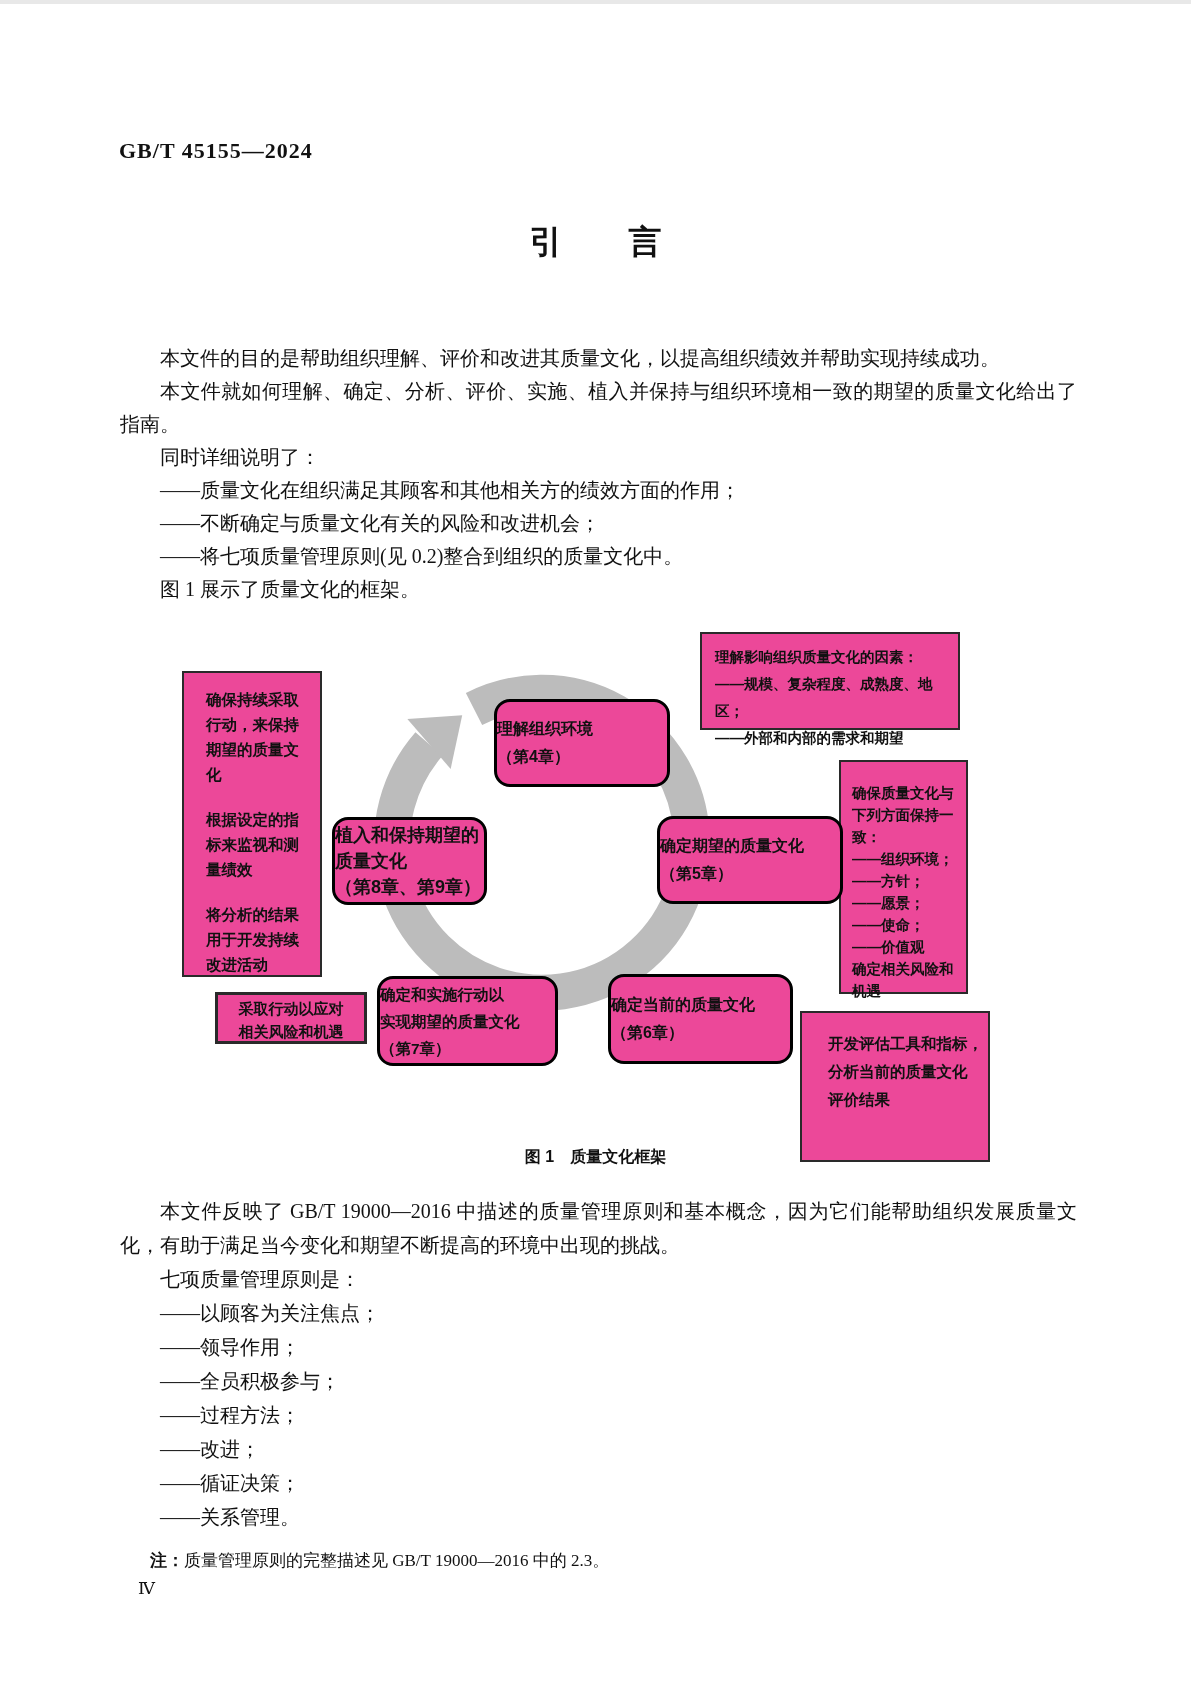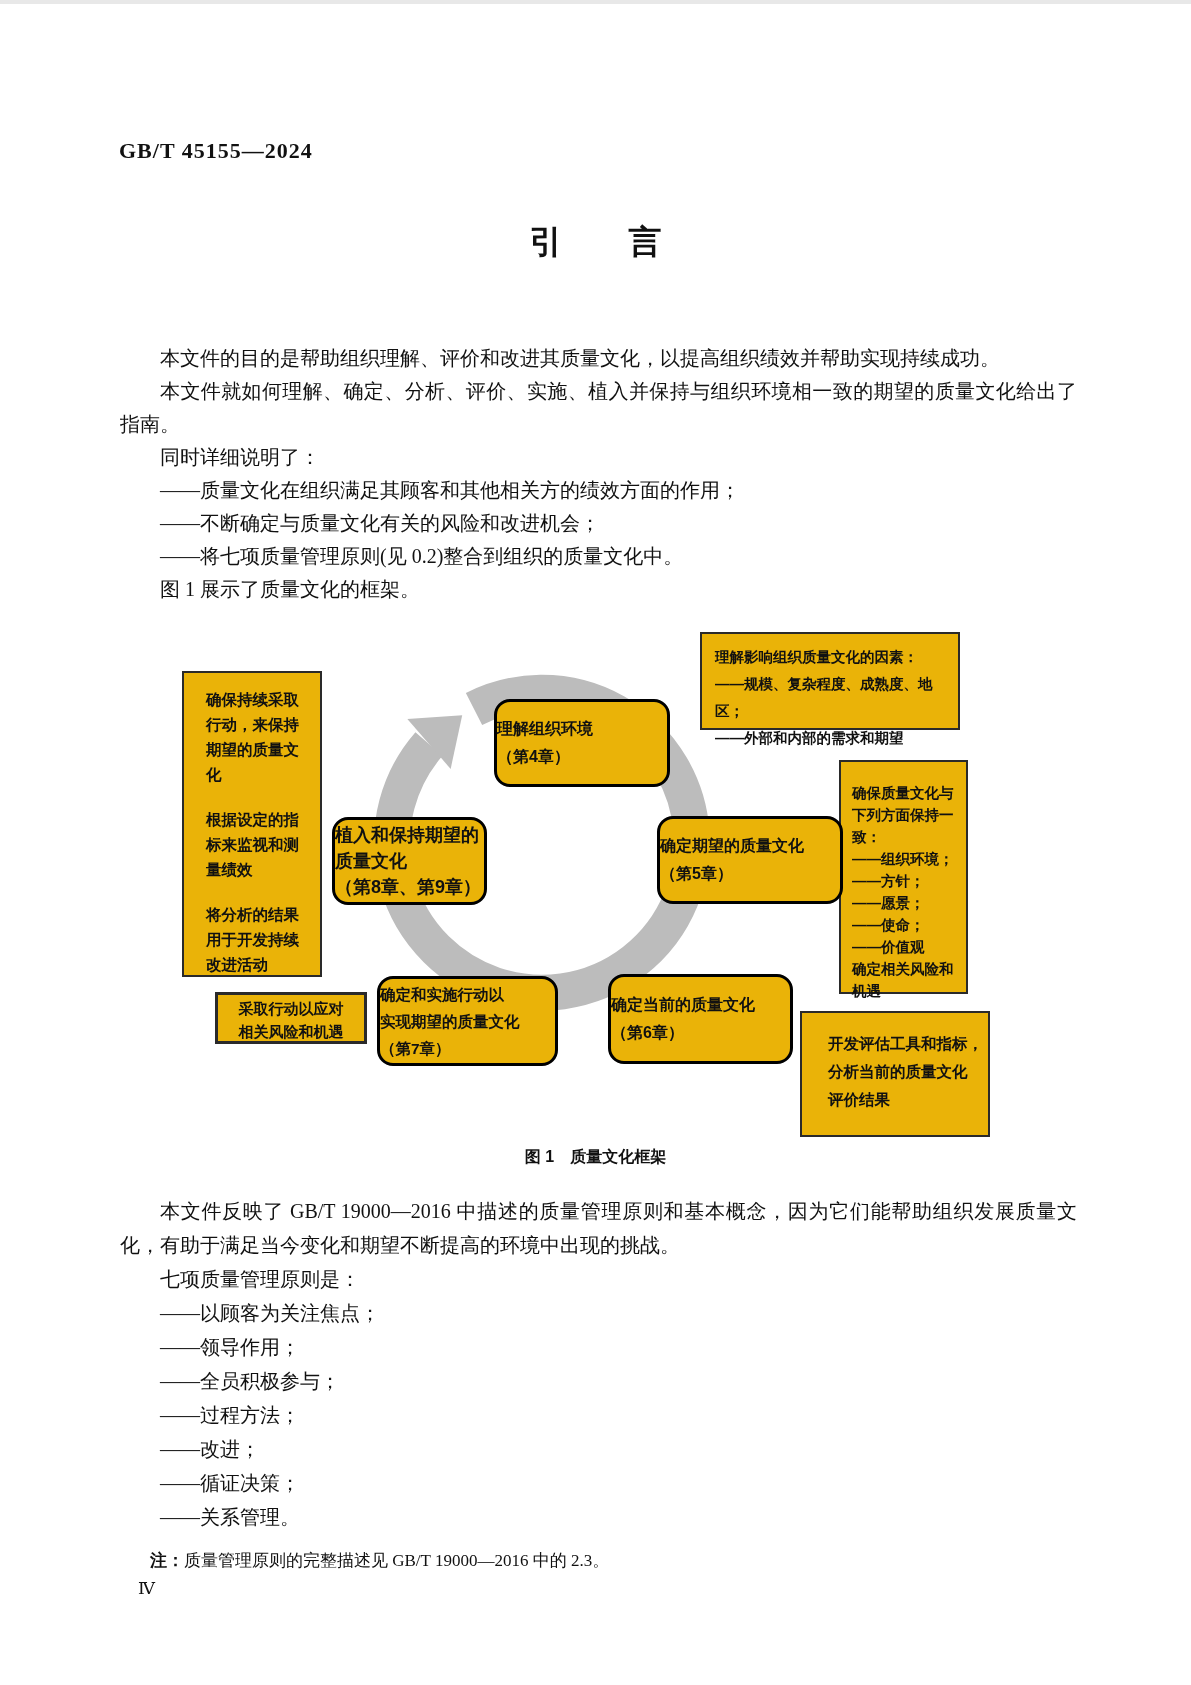--- a/index.html
+++ b/index.html
@@ -30,39 +30,39 @@
   .body-2 { top:1190px; line-height:34px; }
   .body-block p { margin:0; text-indent:2em; }
   .dash-item { text-indent:2em; }
   .diagram {
     position:absolute; left:0; top:590px; width:1191px; height:570px;
     font-family:"Liberation Sans","DejaVu Sans",sans-serif;
   }
   .ring { position:absolute; left:0; top:0; }
   .dbox {
     position:absolute; box-sizing:border-box;
-    background:#eab308; font-weight:bold; color:#111;
+    background:#ec4899; font-weight:bold; color:#111;
   }
   .rbox {
     border:3px solid #000; border-radius:16px;
     display:flex; flex-direction:column; justify-content:center;
     text-align:left; font-size:16px; line-height:28px;
   }
   .sbox { border:2px solid #2a2a2a; text-align:left; }
   .box-sustain { left:182px; top:77px; width:140px; height:306px;
     padding:14px 20px 0 22px; font-size:15.5px; line-height:25px; }
   .box-sustain .para { margin-bottom:20px; }
   .box-factors { left:700px; top:38px; width:260px; height:98px;
     padding:10px 6px 0 13px; font-size:14.5px; line-height:27px; }
   .box-align { left:839px; top:166px; width:129px; height:234px;
     padding:20px 11px 0 11px; font-size:14.5px; line-height:22px; }
   .box-risk { left:215px; top:398px; width:152px; height:52px;
     border-width:3px; text-align:center; font-size:15px; line-height:23px;
     padding-top:2px; }
-  .box-assess { left:800px; top:417px; width:190px; height:126px;
+  .box-assess { left:800px; top:417px; width:190px; height:151px;
     padding:17px 0 0 26px; font-size:15.5px; line-height:28px; }
   .box-ch4 { left:494px; top:105px; width:176px; height:88px; }
   .box-ch5 { left:657px; top:222px; width:186px; height:88px; }
   .box-ch89 { left:332px; top:223px; width:155px; height:88px;
     font-size:18px; line-height:26px; }
   .box-ch7 { left:377px; top:382px; width:181px; height:90px;
     font-size:15.5px; line-height:27px; }
   .box-ch6 { left:608px; top:380px; width:185px; height:90px; }
   .fig-caption {
     position:absolute; left:0; top:1143px; width:100%;

